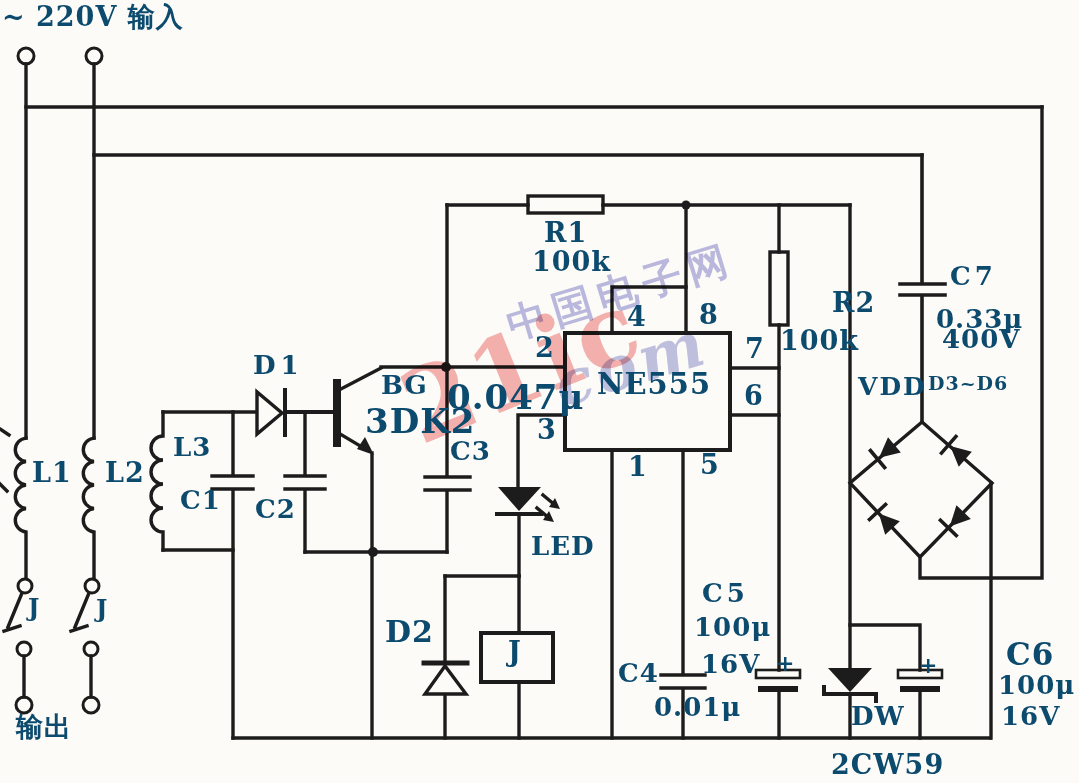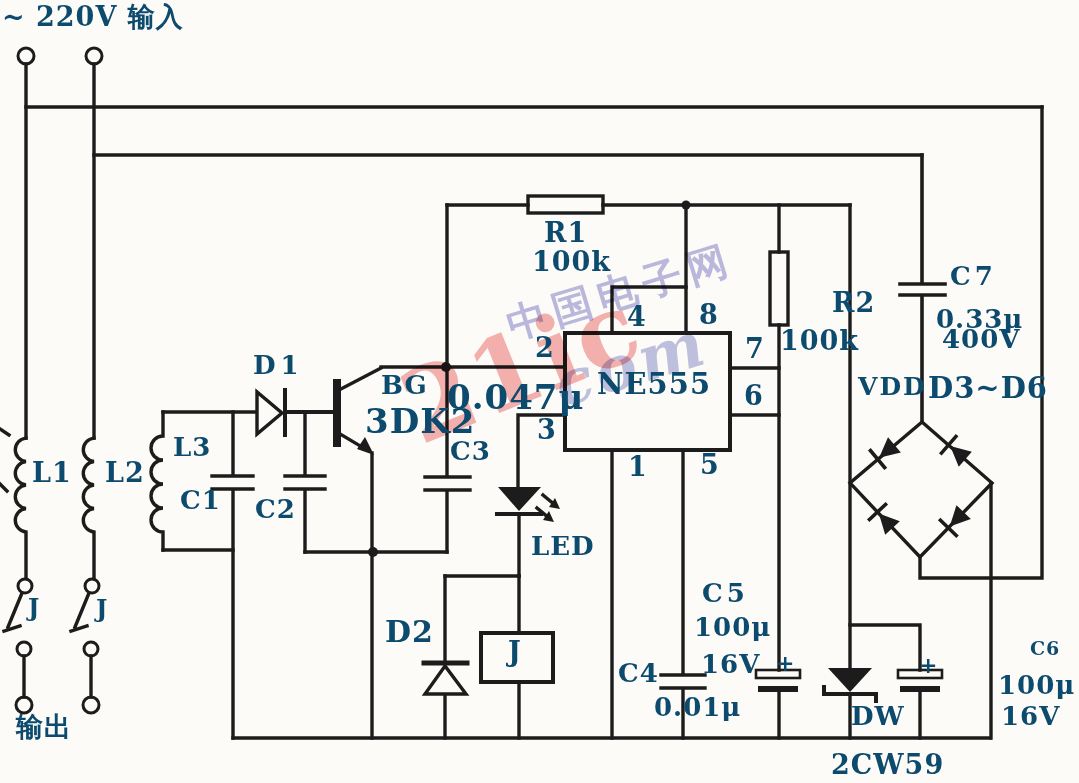--- a/index.html
+++ b/index.html
@@ -220,36 +220,36 @@
 
 <div class="lbl" style="left:544px;top:219px;font-size:27px;">R1</div>
 <div class="lbl" style="left:532px;top:248px;font-size:27px;">100k</div>
 <div class="lbl" style="left:795px;top:289px;font-size:27px;margin-left:37px;">R2</div>
 <div class="lbl" style="left:780px;top:327px;font-size:27px;">100k</div>
 
 <div class="lbl" style="left:950px;top:263px;font-size:26px;letter-spacing:4px;">C7</div>
 <div class="lbl" style="left:936px;top:306px;font-size:26px;">0.33μ</div>
 <div class="lbl" style="left:942px;top:326px;font-size:26px;">400V</div>
 <div class="lbl" style="left:858px;top:374px;font-size:25px;letter-spacing:2px;">VDD</div>
-<div class="lbl" style="left:928px;top:374px;font-size:29px;text-align:center;">D3~D6</div>
+<div class="lbl" style="left:928px;top:374px;font-size:19px;text-align:center;">D3~D6</div>
 
 <div class="lbl" style="left:531px;top:533px;font-size:26px;">LED</div>
 <div class="lbl" style="left:385px;top:617px;font-size:30px;">D2</div>
 <div class="lbl" style="left:508px;top:638px;font-size:27px;">J</div>
 
 <div class="lbl" style="left:702px;top:580px;font-size:26px;letter-spacing:4px;">C5</div>
 <div class="lbl" style="left:694px;top:614px;font-size:26px;">100μ</div>
 <div class="lbl" style="left:701px;top:651px;font-size:26px;">16V</div>
 <div class="lbl" style="left:618px;top:660px;font-size:26px;">C4</div>
 <div class="lbl" style="left:606px;top:694px;font-size:26px;margin-left:48px;">0.01μ</div>
 
 <div class="lbl" style="left:851px;top:703px;font-size:26px;">DW</div>
 <div class="lbl" style="left:803px;top:751px;font-size:27px;margin-left:28px;">2CW59</div>
 
-<div class="lbl" style="left:1006px;top:639px;font-size:19px;margin-left:24px;">C6</div>
+<div class="lbl" style="left:1006px;top:639px;font-size:31px;">C6</div>
 <div class="lbl" style="left:998px;top:672px;font-size:26px;">100μ</div>
 <div class="lbl" style="left:1001px;top:703px;font-size:26px;">16V</div>
 
 <div class="lbl" style="left:28px;top:596px;font-size:24px;">J</div>
 <div class="lbl" style="left:96px;top:597px;font-size:24px;">J</div>
 
 <div class="lbl" style="left:776px;top:652px;font-size:22px;">+</div>
 <div class="lbl" style="left:919px;top:654px;font-size:22px;">+</div>
 
 </div>

